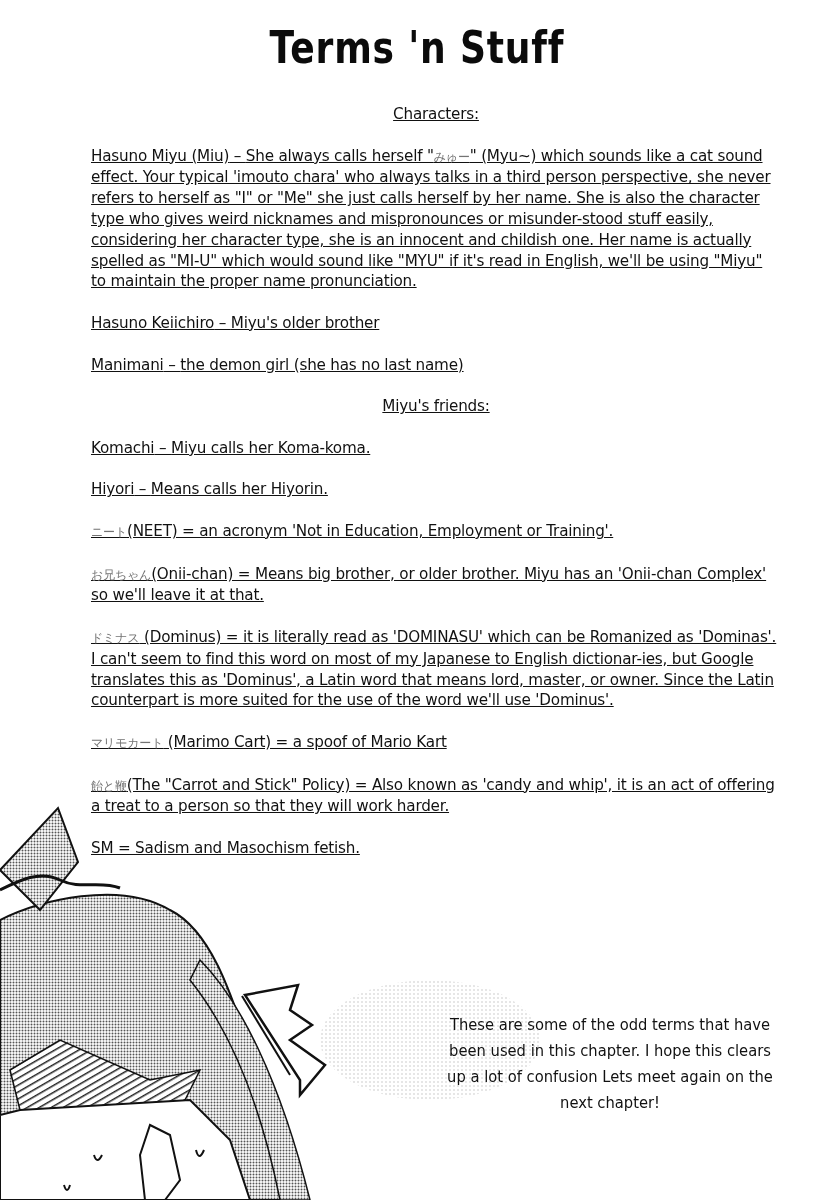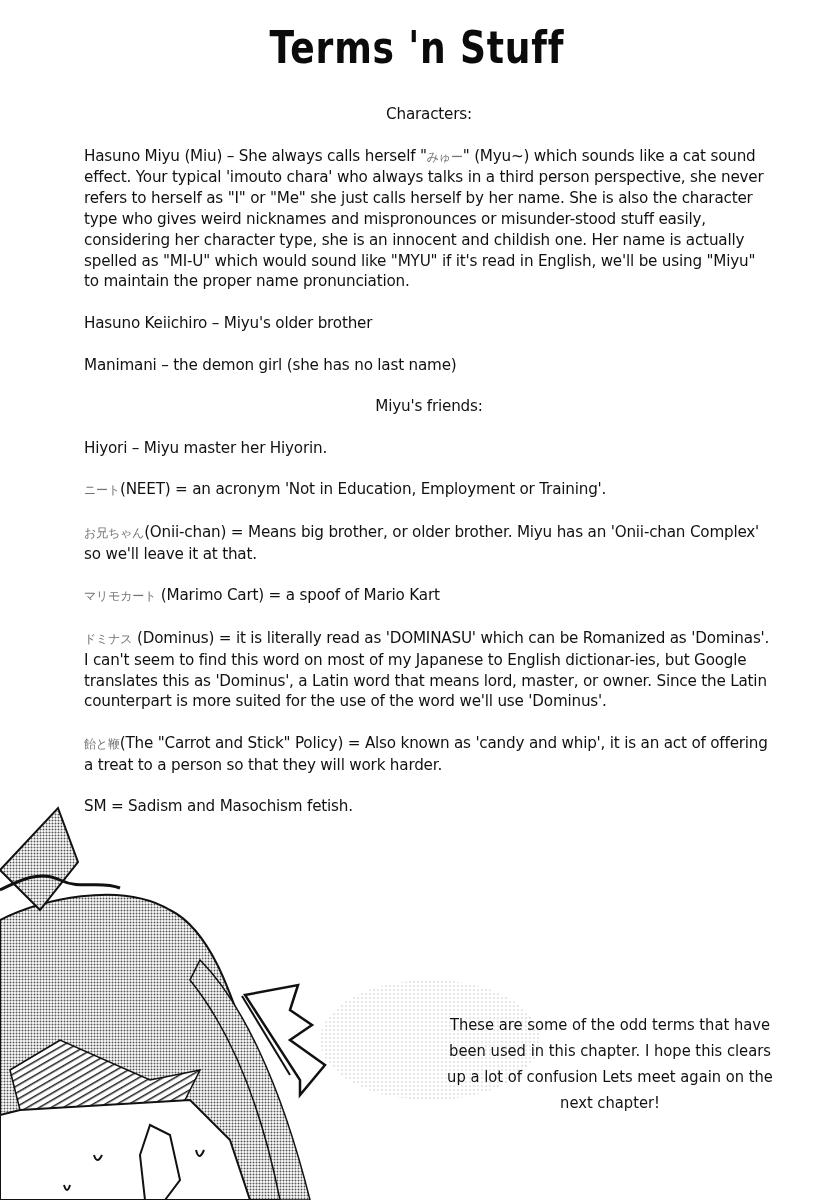--- a/index.html
+++ b/index.html
@@ -7,22 +7,22 @@
     width: 834px; height: 1200px; overflow: hidden; position: relative;
     background: #ffffff; color: #111;
     font-family: "DejaVu Sans", sans-serif;
   }
   .title {
     position: absolute; left: 0; width: 834px; top: 22px; text-align: center;
     font-family: "DejaVu Sans", sans-serif; font-size: 44px; font-weight: bold;
     letter-spacing: 1px; transform: scaleX(0.82); color: #0b0b0b;
   }
   .content {
-    position: absolute; left: 84px; top: 104px; width: 690px;
-    font-size: 15.2px; line-height: 20.8px; letter-spacing: -0.2px;
+    position: absolute; left: 91px; top: 104px; width: 690px;
+    font-size: 15.2px; line-height: 20.8px; letter-spacing: -0.2px; text-decoration: underline;
   }
   .section-heading { text-align: center; margin: 0 0 20.8px 0; }
   .para { margin: 0 0 20.8px 0; }
   .jp { font-size: 12px; color: #737373; }
   .art {
     position: absolute; left: 0; top: 0; width: 834px; height: 1200px;
     pointer-events: none;
   }
   .closing {
     position: absolute; left: 428px; top: 1012px; width: 364px; text-align: center;
@@ -86,34 +86,37 @@
   </p>
   <p class="para">
     <span>Hasuno Keiichiro</span><span> – </span><span>Miyu's older brother</span>
   </p>
   <p class="para">
     <span>Manimani</span><span> – </span><span>the demon girl (she has no last name)</span>
   </p>
 
   <div class="section-heading">Miyu's friends:</div>
   <p class="para">
-    <span>Hiyori</span><span> – </span><span>Miyu master her Hiyorin.</span>
+    <span>Komachi</span><span> – </span><span>Miyu calls her Koma-koma.</span>
+  </p>
+  <p class="para">
+    <span>Hiyori</span><span> – </span><span>Means calls her Hiyorin.</span>
   </p>
 
   <p class="para">
     <span class="jp">ニート</span><span>(NEET) = an acronym 'Not in Education, Employment or Training'.</span>
   </p>
   <p class="para">
     <span class="jp">お兄ちゃん</span><span>(Onii-chan) = Means big brother, or older brother. Miyu has an 'Onii-chan Complex' so we'll leave it at that.</span>
   </p>
   <p class="para">
-    <span class="jp">マリモカート</span><span> (Marimo Cart) = a spoof of Mario Kart</span>
+    <span class="jp">ドミナス</span><span> (Dominus) = it is literally read as 'DOMINASU' which can be Romanized as 'Dominas'. I can't seem to find this word on most of my Japanese to English dictionar-ies, but Google translates this as 'Dominus', a Latin word that means lord, master, or owner. Since the Latin counterpart is more suited for the use of the word we'll use 'Dominus'.</span>
   </p>
   <p class="para">
-    <span class="jp">ドミナス</span><span> (Dominus) = it is literally read as 'DOMINASU' which can be Romanized as 'Dominas'. I can't seem to find this word on most of my Japanese to English dictionar-ies, but Google translates this as 'Dominus', a Latin word that means lord, master, or owner. Since the Latin counterpart is more suited for the use of the word we'll use 'Dominus'.</span>
+    <span class="jp">マリモカート</span><span> (Marimo Cart) = a spoof of Mario Kart</span>
   </p>
   <p class="para">
     <span class="jp">飴と鞭</span><span>(The "Carrot and Stick" Policy) = Also known as 'candy and whip', it is an act of offering a treat to a person so that they will work harder.</span>
   </p>
   <p class="para">
     <span>SM = Sadism and Masochism fetish.</span>
   </p>
 </div>
 
 <div class="closing">These are some of the odd terms that have been used in this chapter. I hope this clears up a lot of confusion Lets meet again on the next chapter!</div>

